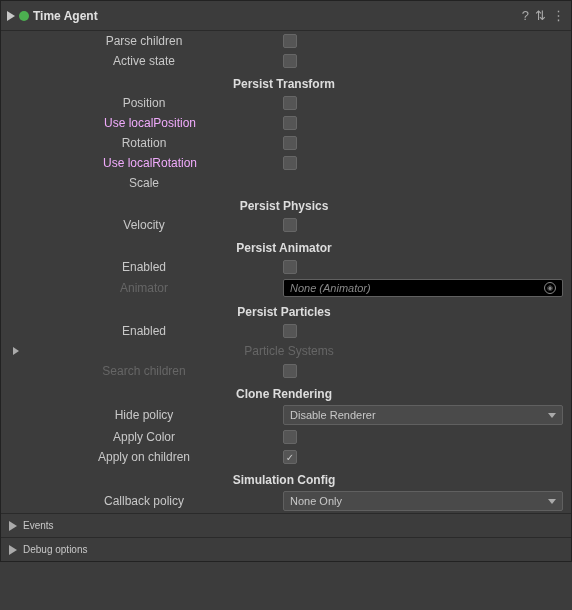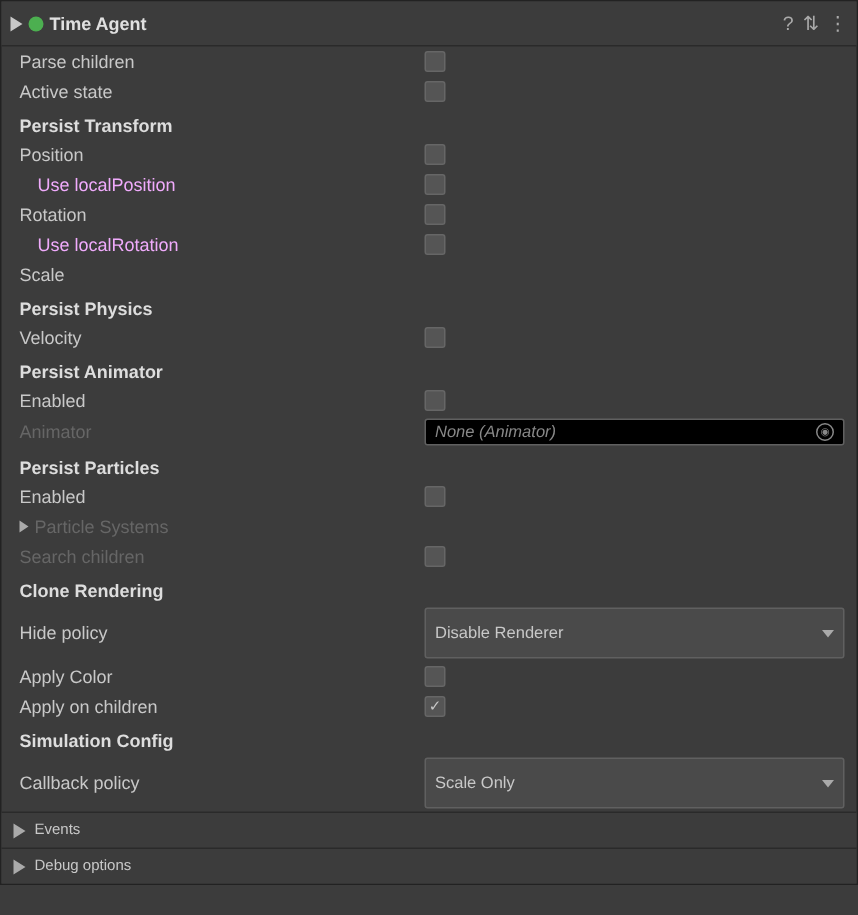--- a/index.html
+++ b/index.html
@@ -72,20 +72,21 @@
       align-items: center;
       padding: 2px 8px 2px 12px;
       min-height: 20px;
     }
 
     .row-label {
       flex: 1;
       color: #c8c8c8;
       font-size: 12px;
       padding-right: 8px;
+      text-align: center;
     }
     .row-label.indented {
       padding-left: 12px;
       color: #f0abfc;
     }
     .row-label.section-header {
       font-weight: 700;
       color: #ddd;
       font-size: 12px;
     }
@@ -119,21 +120,21 @@
     .checkbox.empty { background: #555; }
 
     
     .dropdown {
       display: flex;
       align-items: center;
       background: #4a4a4a;
       border: 1px solid #606060;
       border-radius: 2px;
       padding: 2px 6px;
-      height: 34px;
+      height: 20px;
       flex: 1;
       cursor: pointer;
       justify-content: space-between;
     }
     .dropdown-text {
       color: #c8c8c8;
       font-size: 11px;
       flex: 1;
     }
     .dropdown-arrow {
@@ -371,21 +372,21 @@
     </div>
 
     <div class="row section-row">
       <span class="row-label section-header">Simulation Config</span>
     </div>
 
     <div class="row">
       <span class="row-label">Callback policy</span>
       <div class="row-control">
         <div class="dropdown">
-          <span class="dropdown-text">Scale Only</span>
+          <span class="dropdown-text">None Only</span>
           <div class="dropdown-arrow"></div>
         </div>
       </div>
     </div>
 
   </div>
 
   <div class="section-collapse">
     <div class="triangle-icon" style="border-left-color:#aaa; margin-right:6px;"></div>
     <span class="section-collapse-title">Events</span>

